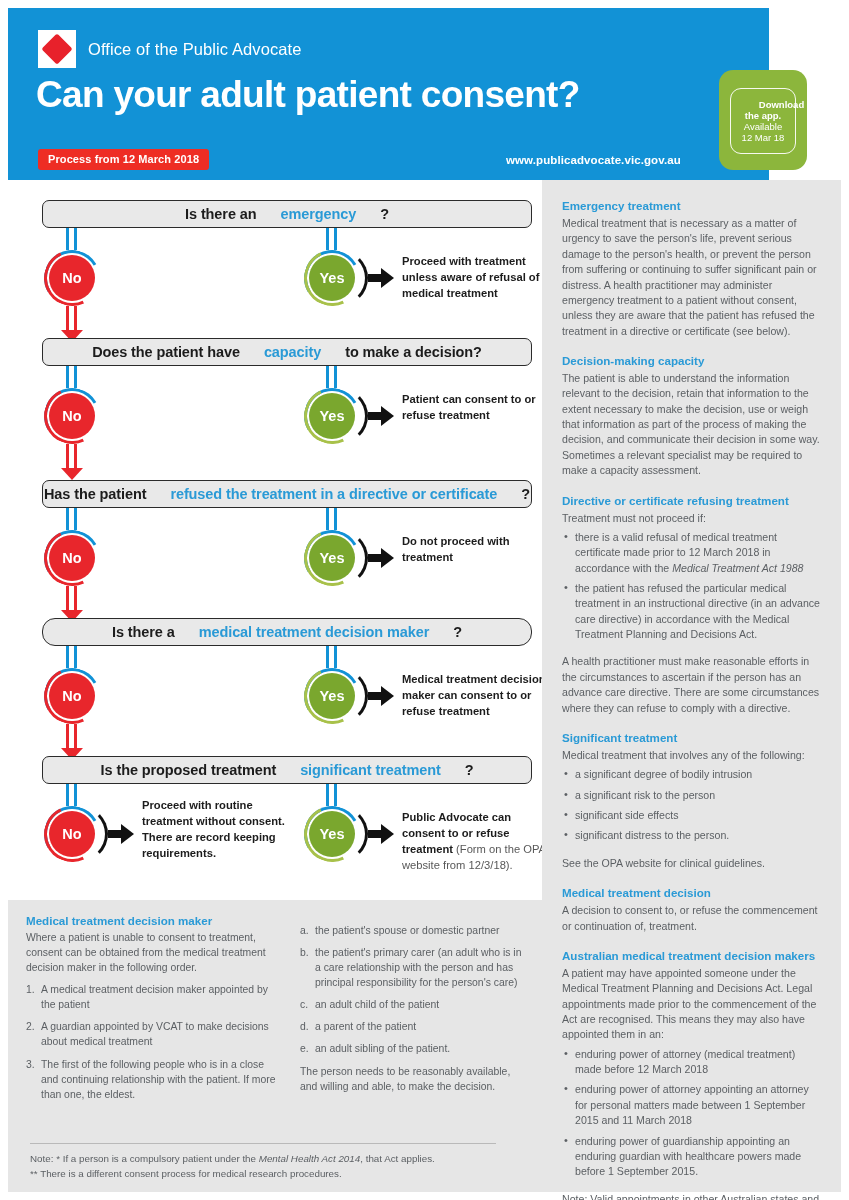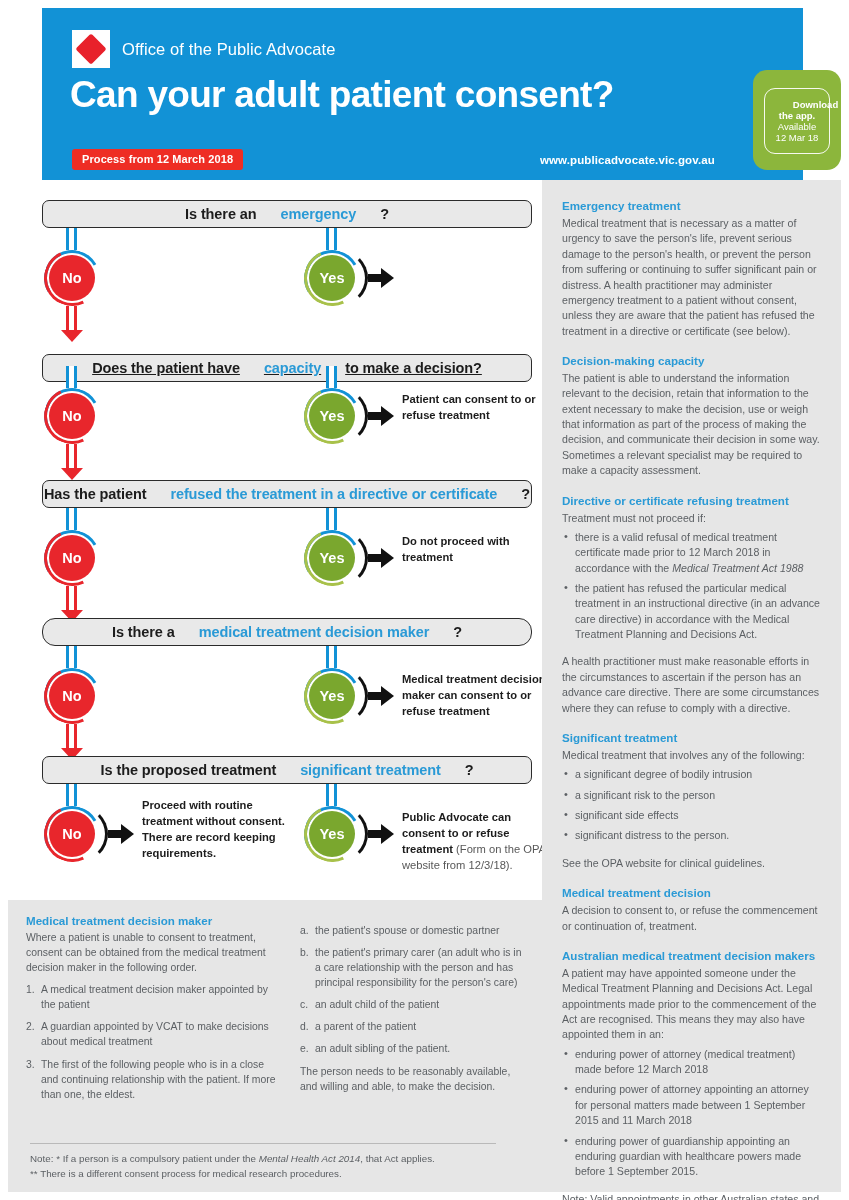--- a/index.html
+++ b/index.html
@@ -8,21 +8,20 @@
     background: #ffffff;
     font-family: "Liberation Sans", sans-serif;
     overflow: hidden;
   }
   .page { position: relative; width: 849px; height: 1200px; background:#ffffff; }
 
   
   .header {
     position: absolute; left: 8px; top: 8px; width: 761px; height: 172px;
     background: #1292d6;
-    margin-left: 34px;
   }
   .logo-row { position: absolute; left: 30px; top: 22px; display:flex; align-items:center; }
   .logo-mark {
     width: 38px; height: 38px; background:#ffffff; position:relative;
     display:flex; align-items:center; justify-content:center;
   }
   .logo-diamond {
     width: 22px; height: 22px; background:#e8212b; transform: rotate(45deg);
     border-radius: 2px;
   }
@@ -220,21 +219,22 @@
         <div class="arc arc-black"></div>
       </div>
       <div class="r-arrow" style="left: 360px; top: 88px;">
         <div class="bar"></div>
         <div class="tip"></div>
       </div>
       <div class="down-arrow" style="left: 53px; top: 126px; height: 26px;">
         <div class="shaft"></div>
         <div class="head"></div>
       </div>
-      <div class="qbox" style="top: 174px; text-decoration: underline;">
+      <div class="outcome" style="left: 394px; top: 74px; width: 148px;">Proceed with treatment unless aware of refusal of medical treatment</div>
+      <div class="qbox" style="top: 158px;">
         <span>Does the patient have </span>
         <span class="hl">capacity</span>
         <span> to make a decision?</span>
       </div>
       <div class="conn" style="left: 58px; top: 186px; height: 22px;"></div>
       <div class="conn" style="left: 318px; top: 186px; height: 22px;"></div>
       <div class="node no" style="left: 36px; top: 208px;">
         <div class="arc arc-blue"></div>
         <div class="arc arc-red"></div>
         <div class="disc">No</div>

